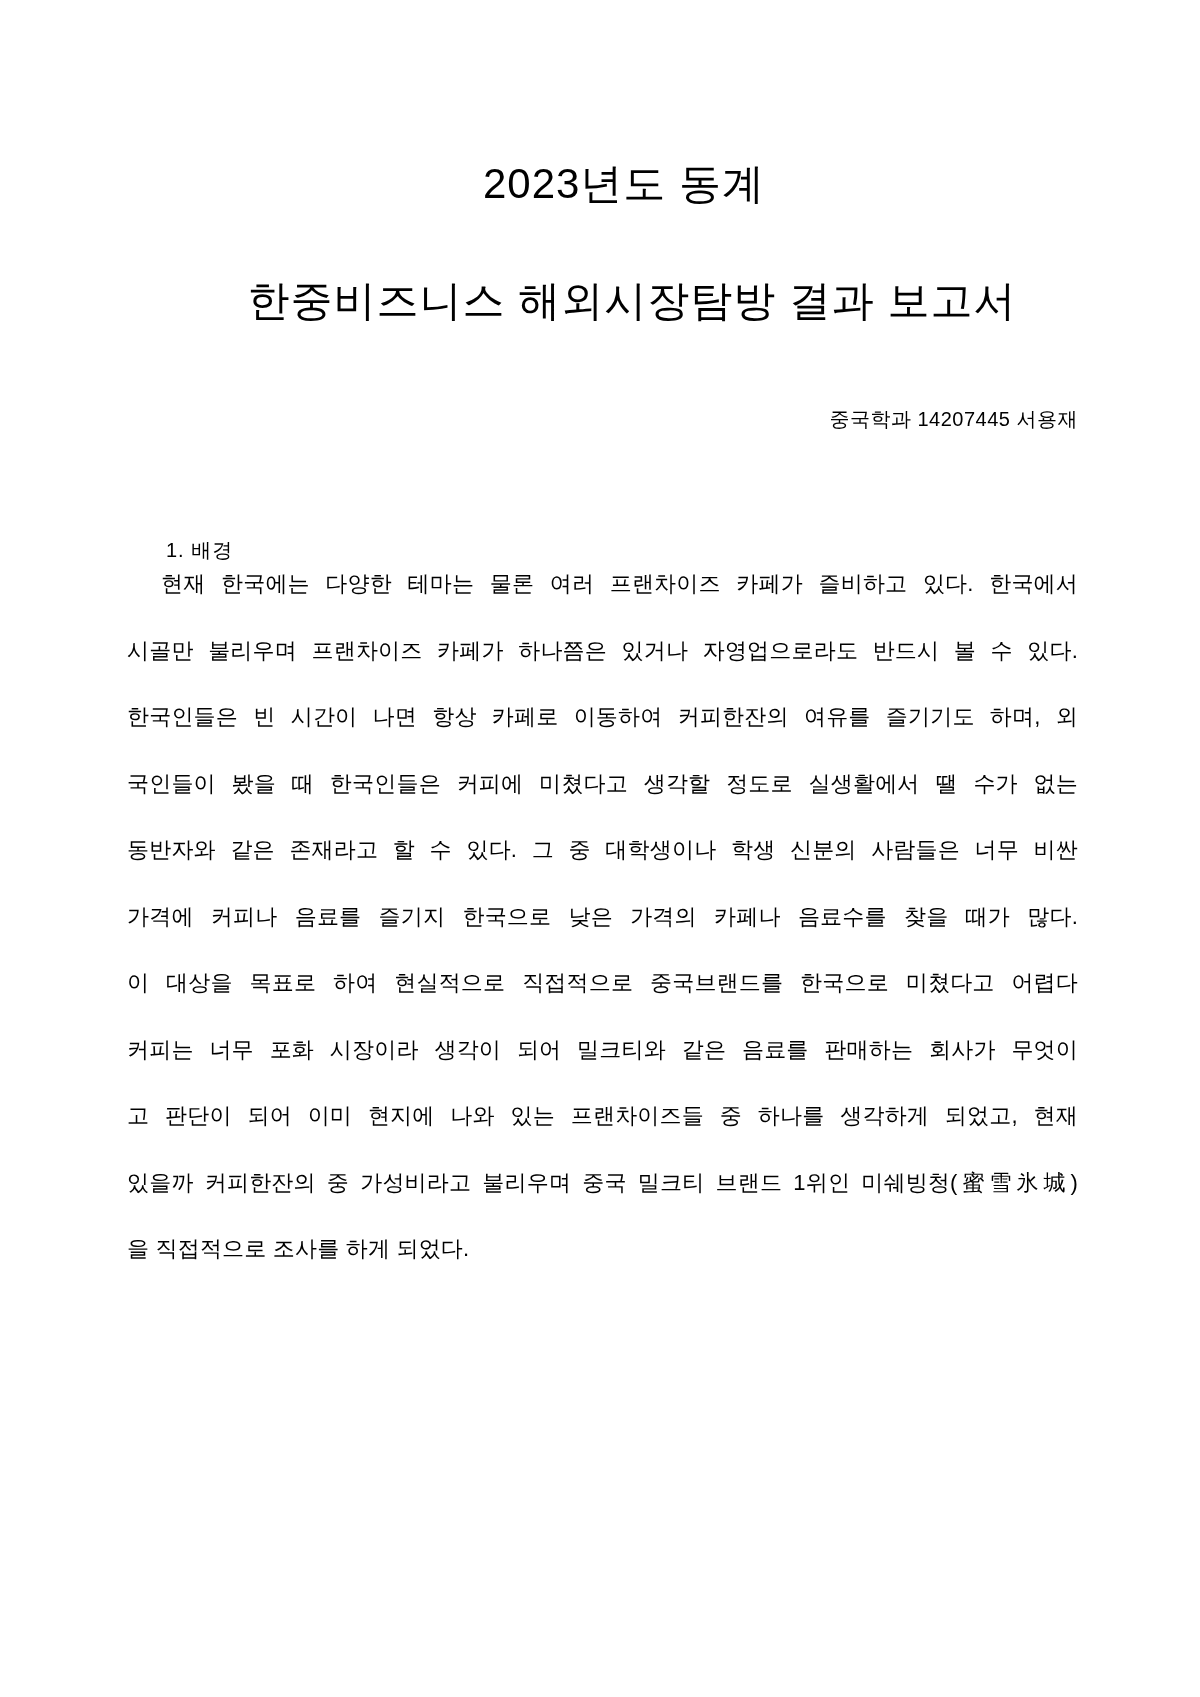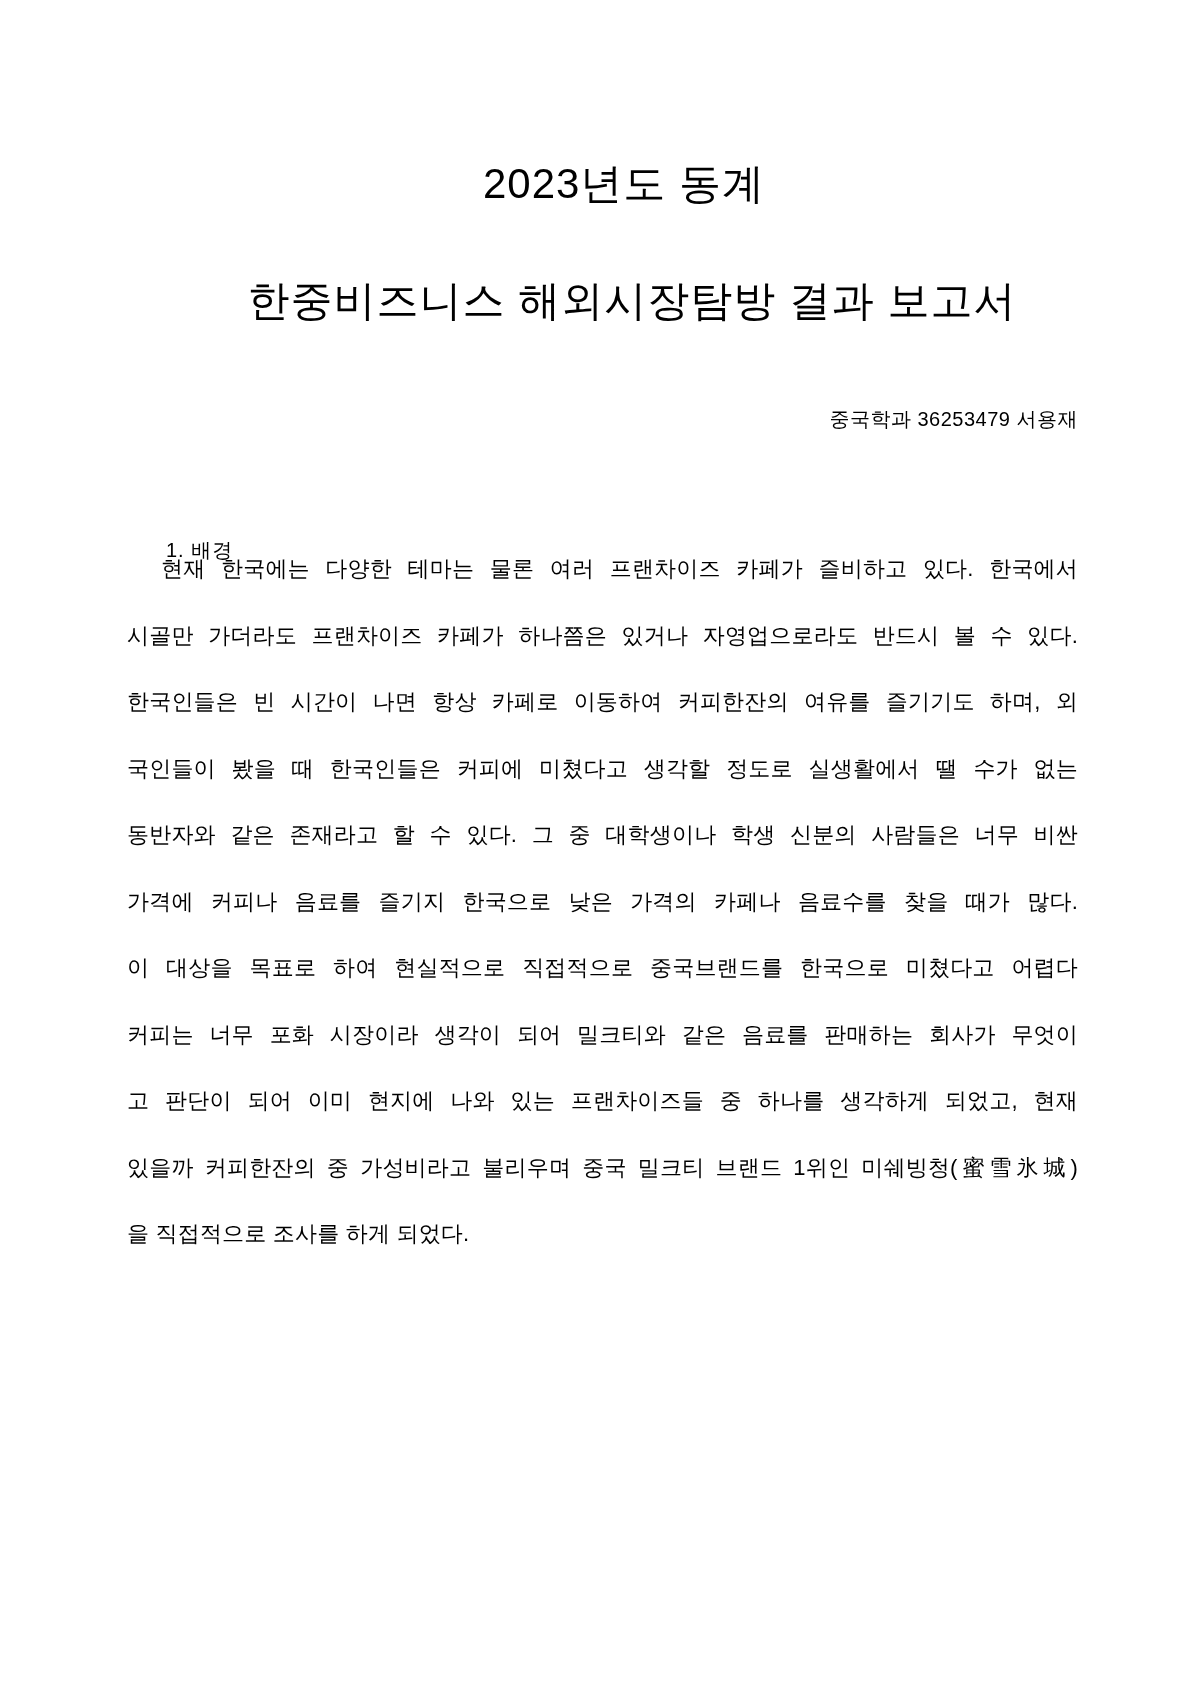--- a/index.html
+++ b/index.html
@@ -46,21 +46,21 @@
   }
   .heading {
     position: absolute;
     top: 537px;
     left: 166px;
     font-size: 20px;
     letter-spacing: 1px;
   }
   .body-text {
     position: absolute;
-    top: 536px;
+    top: 551px;
     left: 127px;
     width: 951px;
     font-size: 22px;
   }
   .body-line {
     line-height: 66.5px;
     height: 66.5px;
     text-align: justify;
     text-align-last: justify;
     word-break: keep-all;
@@ -77,27 +77,27 @@
 </head>
 <body>
 
 <div class="page">
 
   <div class="title-block">
     <div class="title-line">2023년도 동계</div>
     <div class="title-line">한중비즈니스 해외시장탐방 결과 보고서</div>
   </div>
 
-  <div class="author">중국학과 36253479 서용재</div>
+  <div class="author">중국학과 14207445 서용재</div>
 
   <div class="heading">1. 배경</div>
 
   <div class="body-text">
       <div class="body-line">현재 한국에는 다양한 테마는 물론 여러 프랜차이즈 카페가 즐비하고 있다. 한국에서</div>
-      <div class="body-line">시골만 가더라도 프랜차이즈 카페가 하나쯤은 있거나 자영업으로라도 반드시 볼 수 있다.</div>
+      <div class="body-line">시골만 불리우며 프랜차이즈 카페가 하나쯤은 있거나 자영업으로라도 반드시 볼 수 있다.</div>
       <div class="body-line">한국인들은 빈 시간이 나면 항상 카페로 이동하여 커피한잔의 여유를 즐기기도 하며, 외</div>
       <div class="body-line">국인들이 봤을 때 한국인들은 커피에 미쳤다고 생각할 정도로 실생활에서 땔 수가 없는</div>
       <div class="body-line">동반자와 같은 존재라고 할 수 있다. 그 중 대학생이나 학생 신분의 사람들은 너무 비싼</div>
       <div class="body-line">가격에 커피나 음료를 즐기지 한국으로 낮은 가격의 카페나 음료수를 찾을 때가 많다.</div>
       <div class="body-line">이 대상을 목표로 하여 현실적으로 직접적으로 중국브랜드를 한국으로 미쳤다고 어렵다</div>
       <div class="body-line">커피는 너무 포화 시장이라 생각이 되어 밀크티와 같은 음료를 판매하는 회사가 무엇이</div>
       <div class="body-line">고 판단이 되어 이미 현지에 나와 있는 프랜차이즈들 중 하나를 생각하게 되었고, 현재</div>
       <div class="body-line">있을까 커피한잔의 중 가성비라고 불리우며 중국 밀크티 브랜드 1위인 미쉐빙청(蜜雪氷城)</div>
       <div class="body-line">을 직접적으로 조사를 하게 되었다.</div>
     </div>

